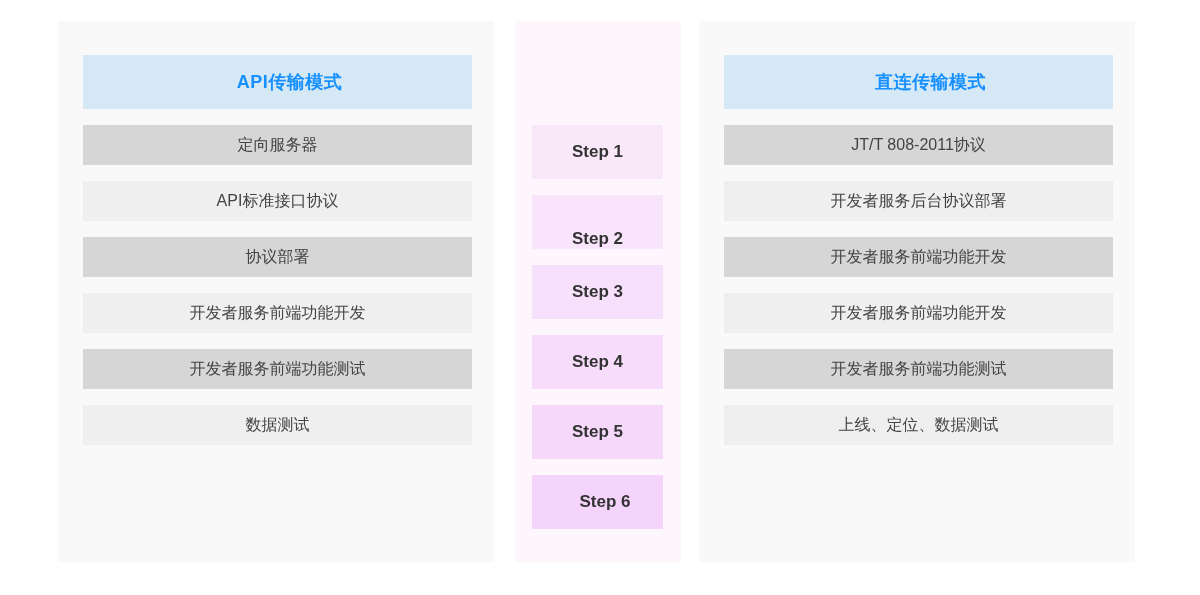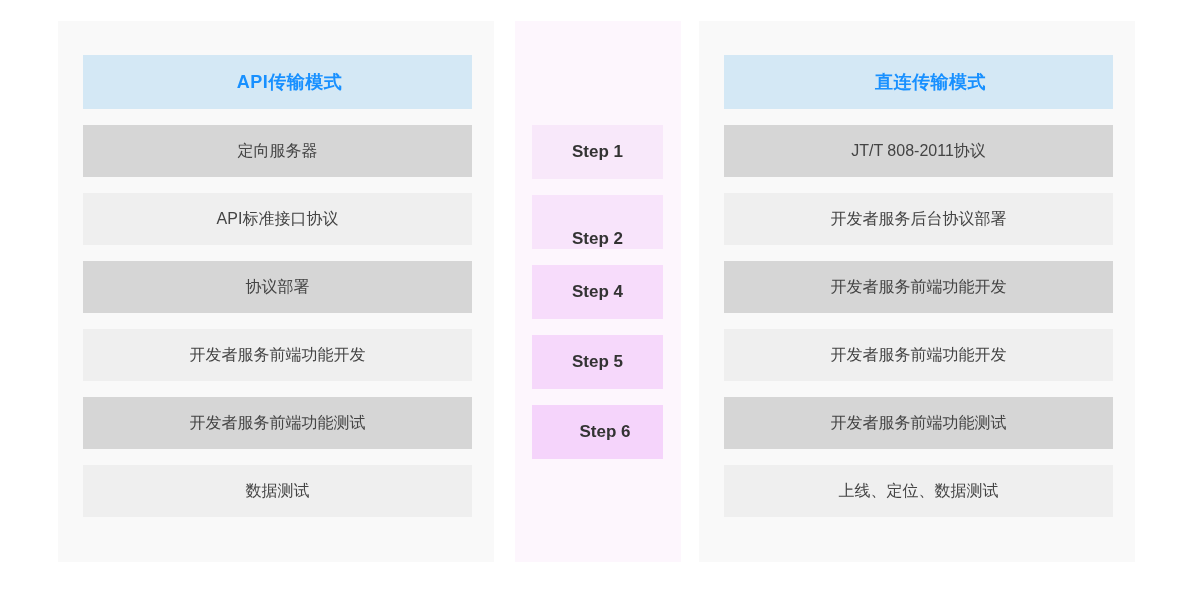--- a/index.html
+++ b/index.html
@@ -47,21 +47,21 @@
     font-weight: bold;
     letter-spacing: 0.5px;
     display: flex;
     align-items: center;
     justify-content: center;
     margin-bottom: 16px;
     padding-left: 24px;
   }
 
   .mode-row {
-    height: 52px;
+    height: 40px;
     display: flex;
     align-items: center;
     justify-content: center;
     color: #444444;
     font-size: 16px;
     margin-bottom: 16px;
   }
 
   .mode-row.tone-dark  { background: #d6d6d6; }
   .mode-row.tone-light { background: #efefef; }
@@ -120,20 +120,23 @@
   </div>
 
   <div class="panel panel-middle">
     <div class="steps-col" id="step-list">
         <div class="step-box" style="background: rgb(248, 232, 250);">
           <span>Step 1</span>
         </div>
         <div class="step-box" style="background: rgb(248, 228, 251); align-items: flex-end;">
           <span>Step 2</span>
         </div>
+        <div class="step-box" style="background: rgb(247, 224, 251);">
+          <span>Step 3</span>
+        </div>
         <div class="step-box" style="background: rgb(247, 220, 251);">
           <span>Step 4</span>
         </div>
         <div class="step-box" style="background: rgb(246, 216, 251);">
           <span>Step 5</span>
         </div>
         <div class="step-box" style="background: rgb(245, 212, 251); padding-left: 15px;">
           <span>Step 6</span>
         </div>
       </div>

